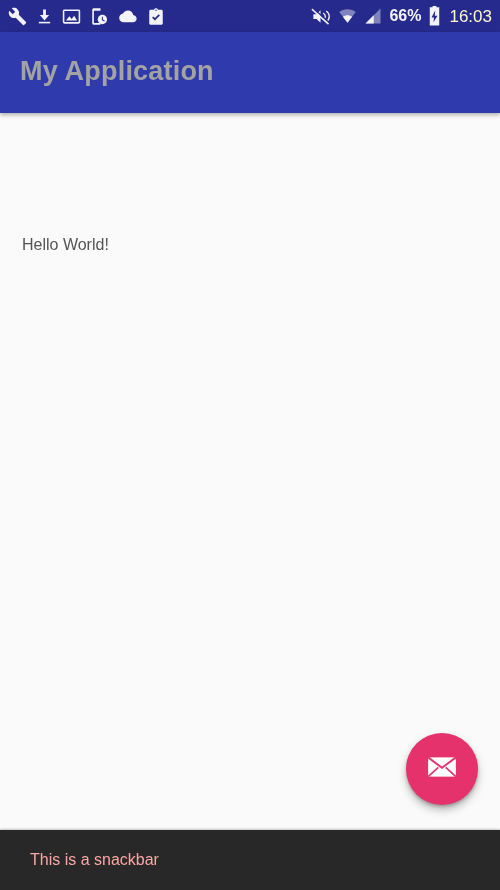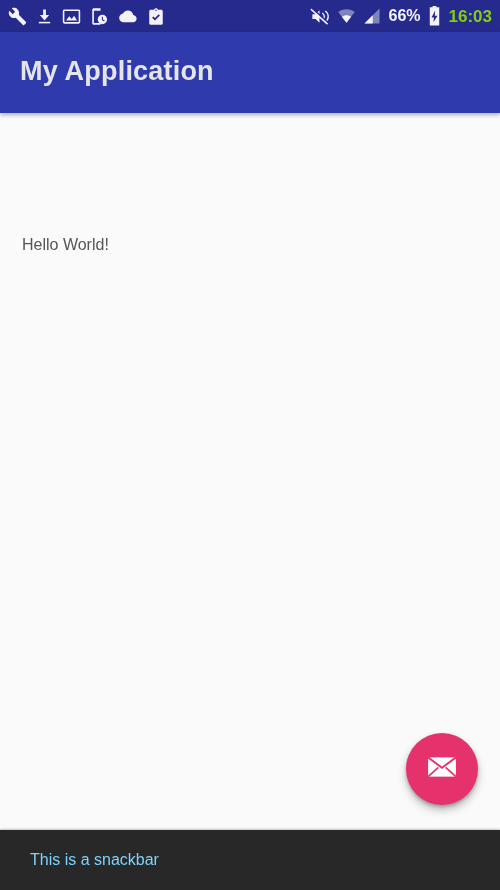--- a/index.html
+++ b/index.html
@@ -49,43 +49,43 @@
     fill: #f2f2f7;
   }
   .battery-pct {
     color: #f4f4f8;
     font-size: 16px;
     font-weight: bold;
     letter-spacing: 0px;
     line-height: 1;
   }
   .clock {
-    color: #84cc16;
+    color: #fef9c3;
     font-size: 17px;
-    font-weight: bold;
+    font-weight: normal;
     letter-spacing: 0px;
     line-height: 1;
     margin-left: 1px;
   }
 
   
   #app-bar {
     position: absolute;
     top: 32px; left: 0;
     width: 500px;
     height: 81px;
     background: #2f3bad;
     box-shadow: 0 2px 4px rgba(0,0,0,0.30);
     z-index: 5;
   }
   #app-bar-title {
     position: absolute;
     left: 20px;
     top: 26px;
-    color: #e5e5e5;
+    color: #a3a3a3;
     font-size: 27px;
     font-weight: bold;
     letter-spacing: 0.2px;
     line-height: 1;
   }
 
   
   #content {
     position: absolute;
     top: 113px; left: 0;
@@ -126,21 +126,21 @@
     top: 830px;
     width: 500px;
     height: 60px;
     background: #282828;
     display: flex;
     align-items: center;
     box-shadow: 0 -1px 2px rgba(0,0,0,0.22);
     z-index: 9;
   }
   #snackbar-text {
-    color: #7dd3fc;
+    color: #fca5a5;
     font-size: 16px;
     margin-left: 30px;
     line-height: 1.2;
   }
 </style>
 </head>
 <body>
 
 <div id="phone">
 

